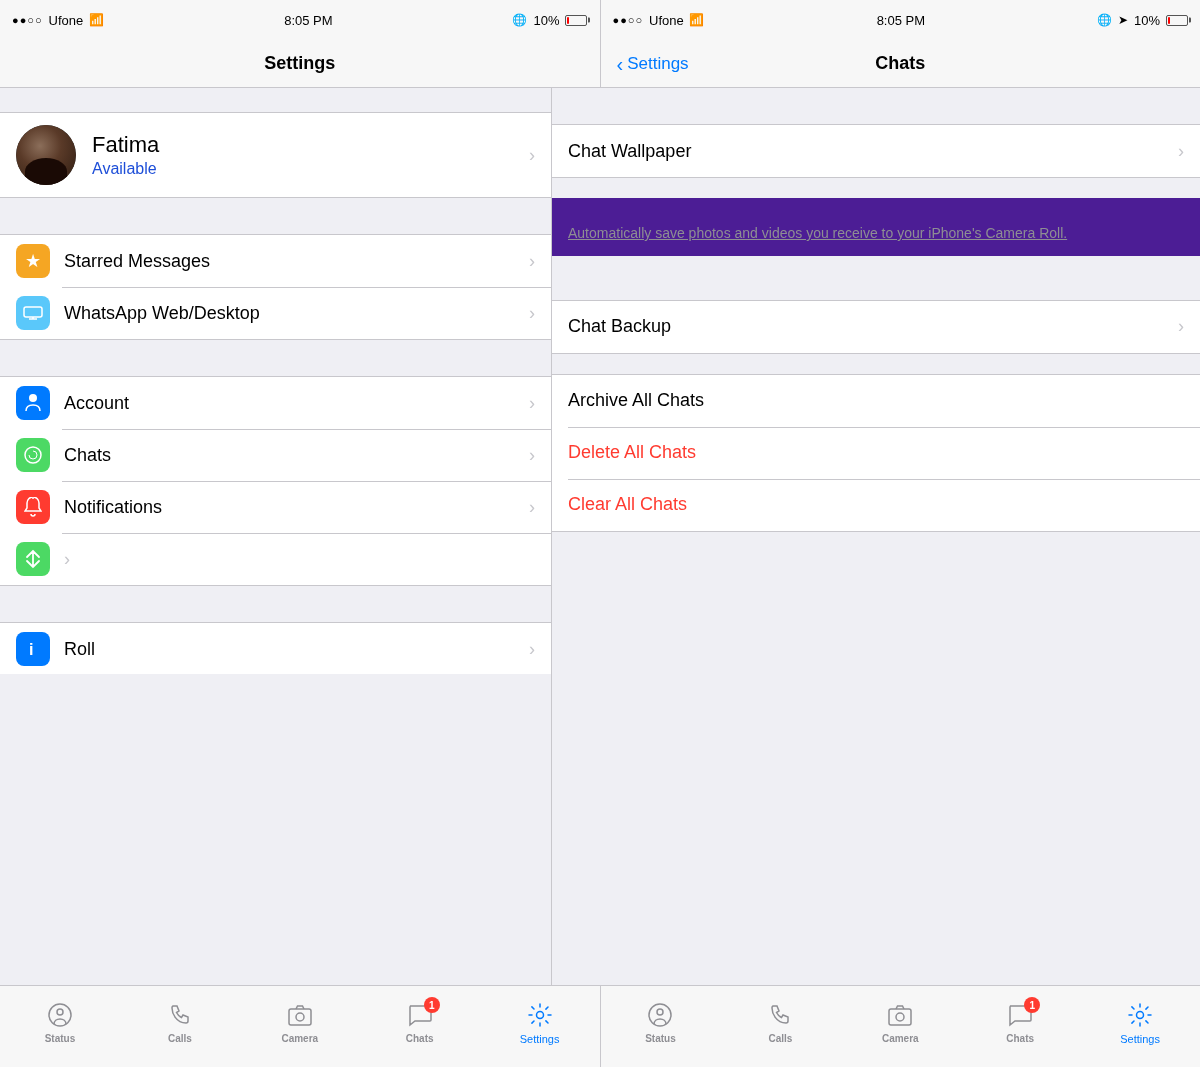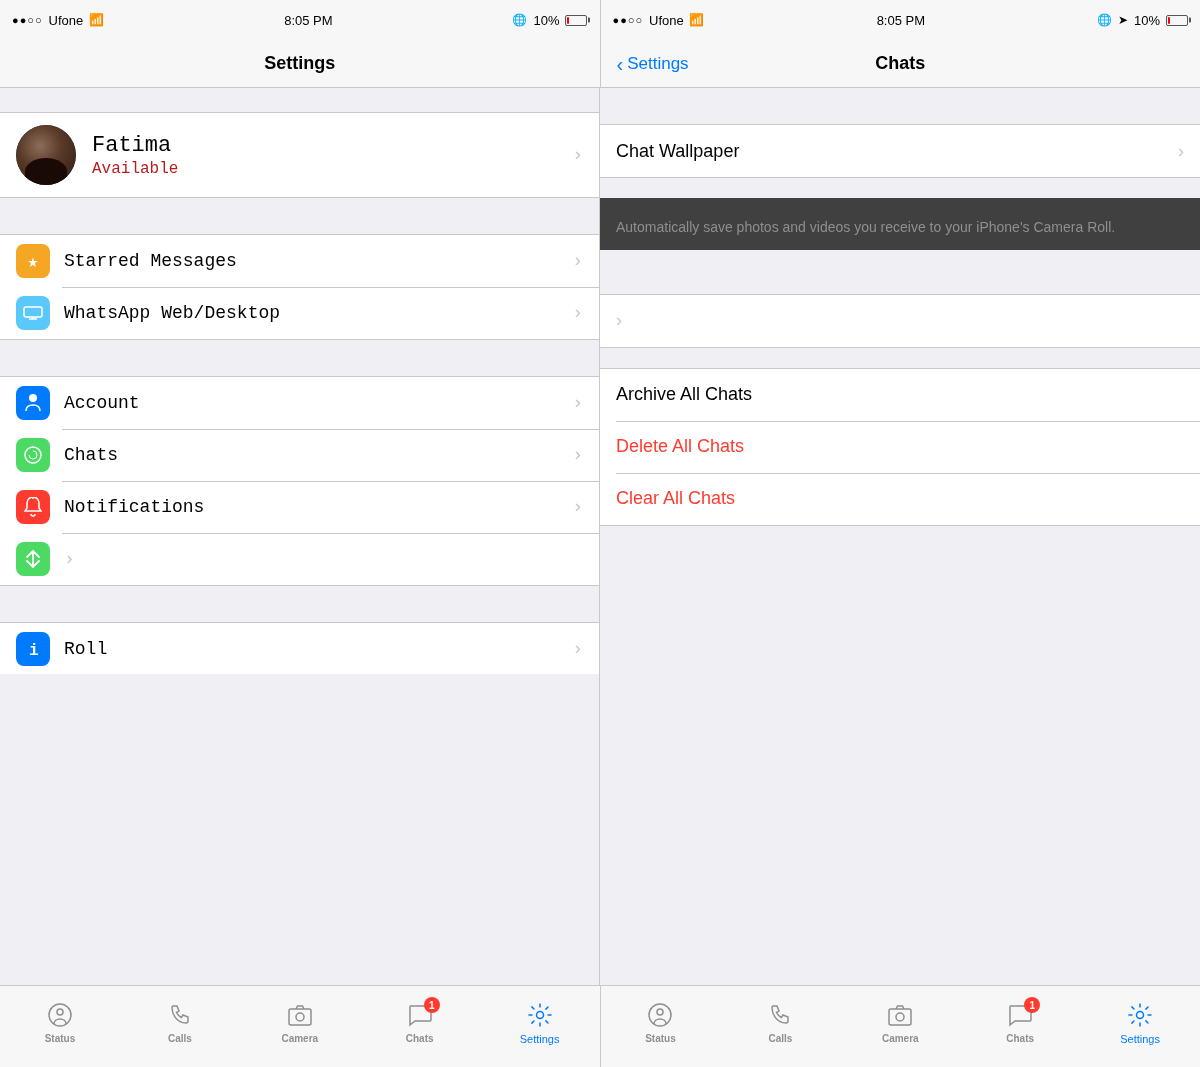--- a/index.html
+++ b/index.html
@@ -97,25 +97,24 @@
 
     
     .main-content {
       display: flex;
       flex: 1;
       overflow: hidden;
     }
 
     
     .left-panel {
-      width: 600px;
+      width: 552px;
       background: #efeff4;
       overflow-y: auto;
       border-right: 1px solid #c8c7cc;
-      font-family: Liberation Mono, monospace;
     }
 
     
     .profile-section {
       background: #fff;
       border-top: 1px solid #c8c7cc;
       border-bottom: 1px solid #c8c7cc;
     }
     .profile-row {
       display: flex;
@@ -143,21 +142,21 @@
     .avatar-face::before {
       content: '';
       position: absolute;
       bottom: 0; left: 15%;
       width: 70%; height: 45%;
       background: #1a0a05;
       border-radius: 50% 50% 0 0;
     }
     .profile-info { flex: 1; }
     .profile-name { font-size: 22px; font-weight: 400; color: #000; }
-    .profile-status { font-size: 16px; color: #b91c1c; margin-top: 2px; }
+    .profile-status { font-size: 16px; color: #1d4ed8; margin-top: 2px; }
     .chevron { color: #c7c7cc; font-size: 18px; }
 
     
     .settings-section {
       margin-top: 36px;
       background: #fff;
       border-top: 1px solid #c8c7cc;
       border-bottom: 1px solid #c8c7cc;
     }
     .settings-row {
@@ -247,25 +246,26 @@
       position: absolute;
       top: 2px; right: 2px;
       width: 26px; height: 26px;
       background: #fff;
       border-radius: 50%;
       box-shadow: 0 1px 3px rgba(0,0,0,0.3);
     }
 
     
     .helper-text {
-      background: #404040;
-      padding: 20px 16px 12px;
+      background: #4c1d95;
+      padding: 26px 16px 12px;
       font-size: 14px;
       color: #8e8e93;
       line-height: 1.4;
+      text-decoration: underline;
     }
 
     
     .action-section {
       background: #fff;
       border-top: 1px solid #c8c7cc;
       border-bottom: 1px solid #c8c7cc;
       margin-top: 20px;
     }
     .action-row {
@@ -490,20 +490,21 @@
         <span class="chevron">›</span>
       </div>
     </div>
 
     <div style="height:20px; background:#efeff4;"></div>
     <div class="helper-text">Automatically save photos and videos you receive to your iPhone's Camera Roll.</div>
 
     <div style="height:8px; background:#efeff4;"></div>
     <div class="right-section">
       <div class="right-row">
+        <span class="right-row-label">Chat Backup</span>
         <span class="chevron">›</span>
       </div>
     </div>
 
     <div class="action-section">
       <div class="action-row">
         <span class="action-label-blue">Archive All Chats</span>
       </div>
       <div class="action-row">
         <span class="action-label-red">Delete All Chats</span>

